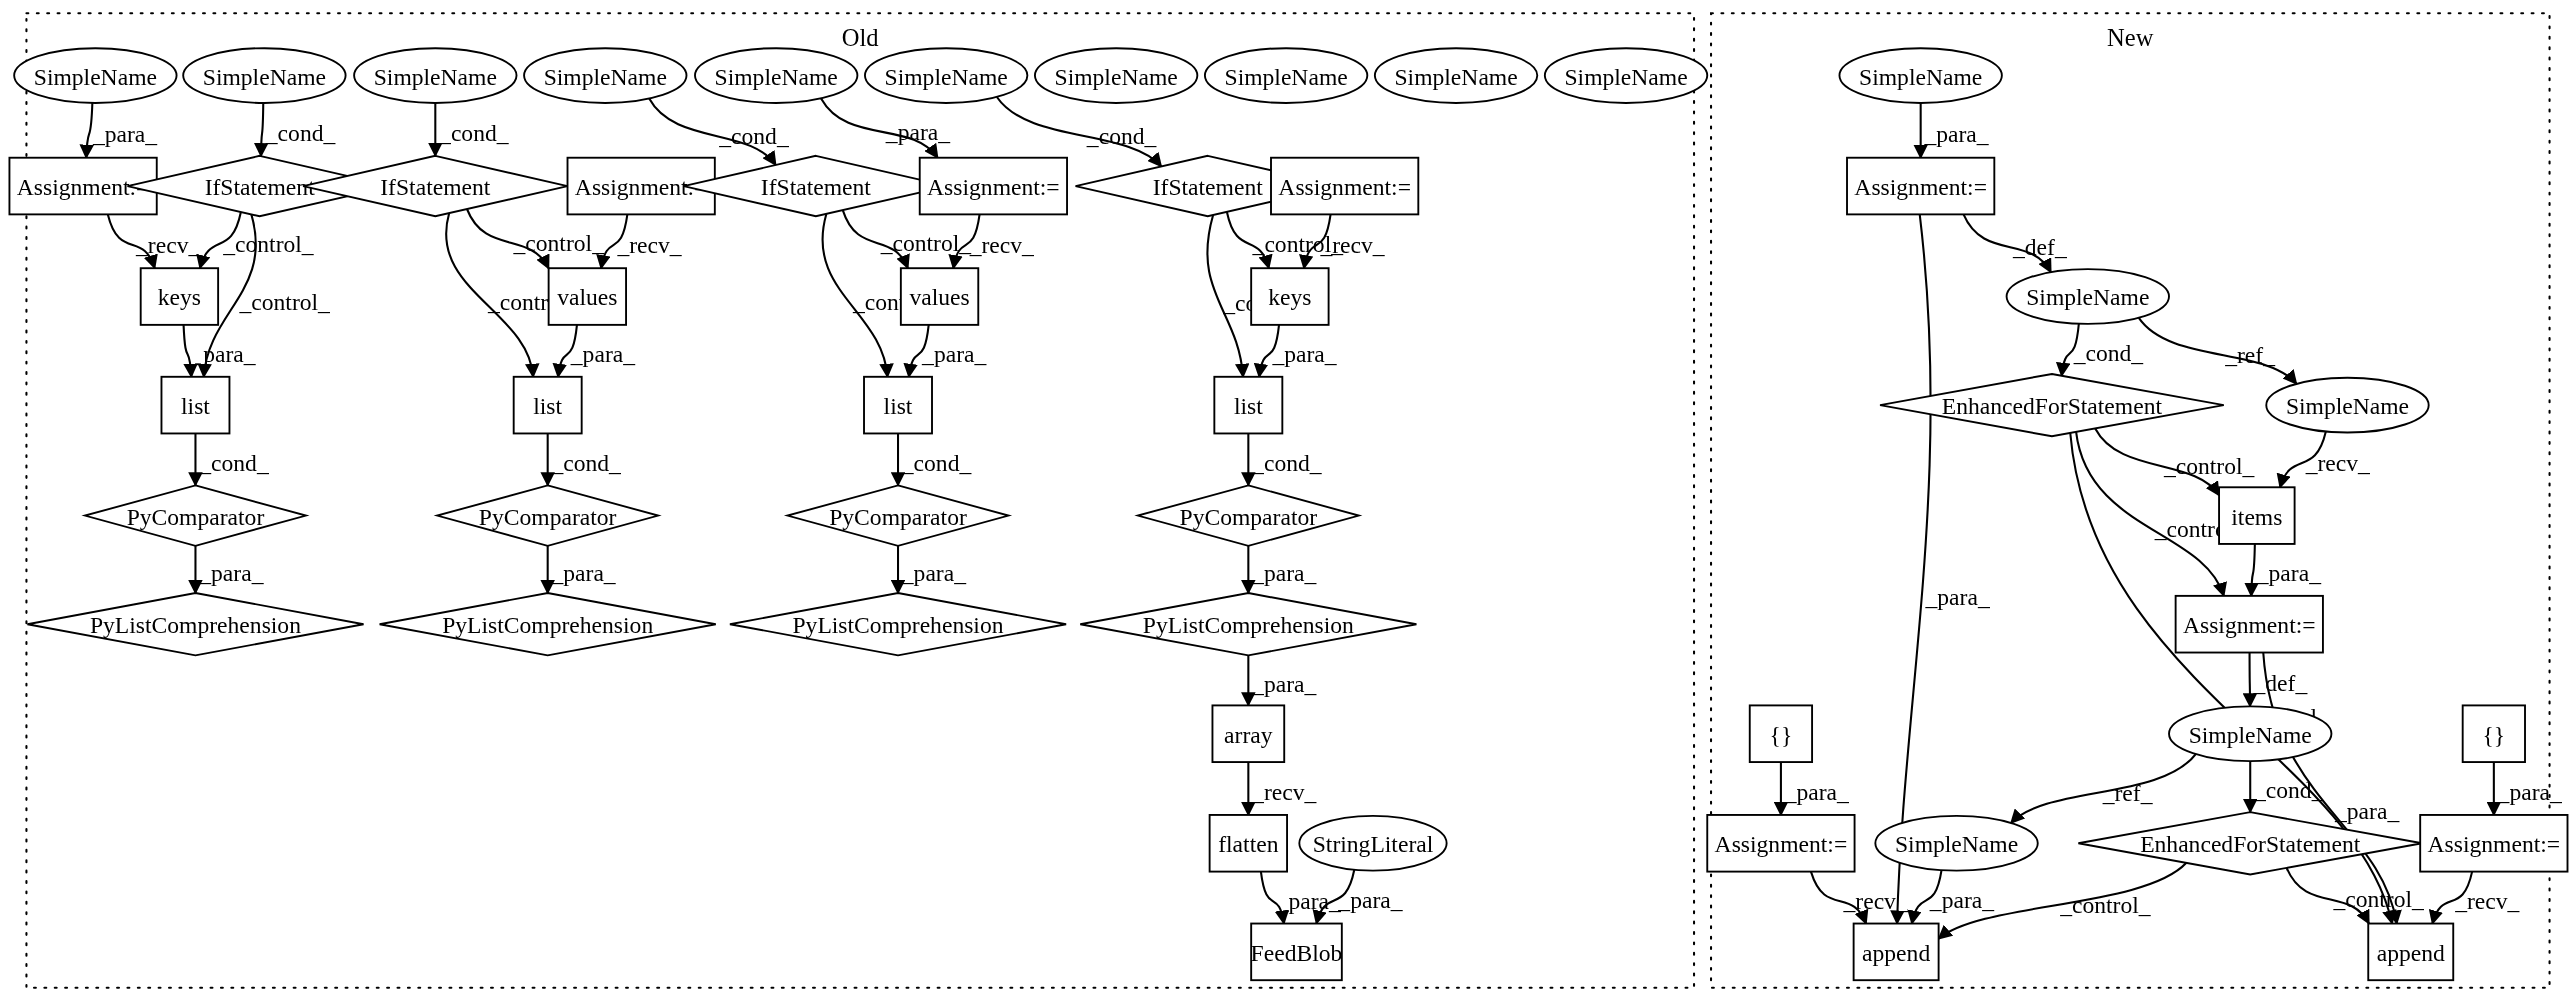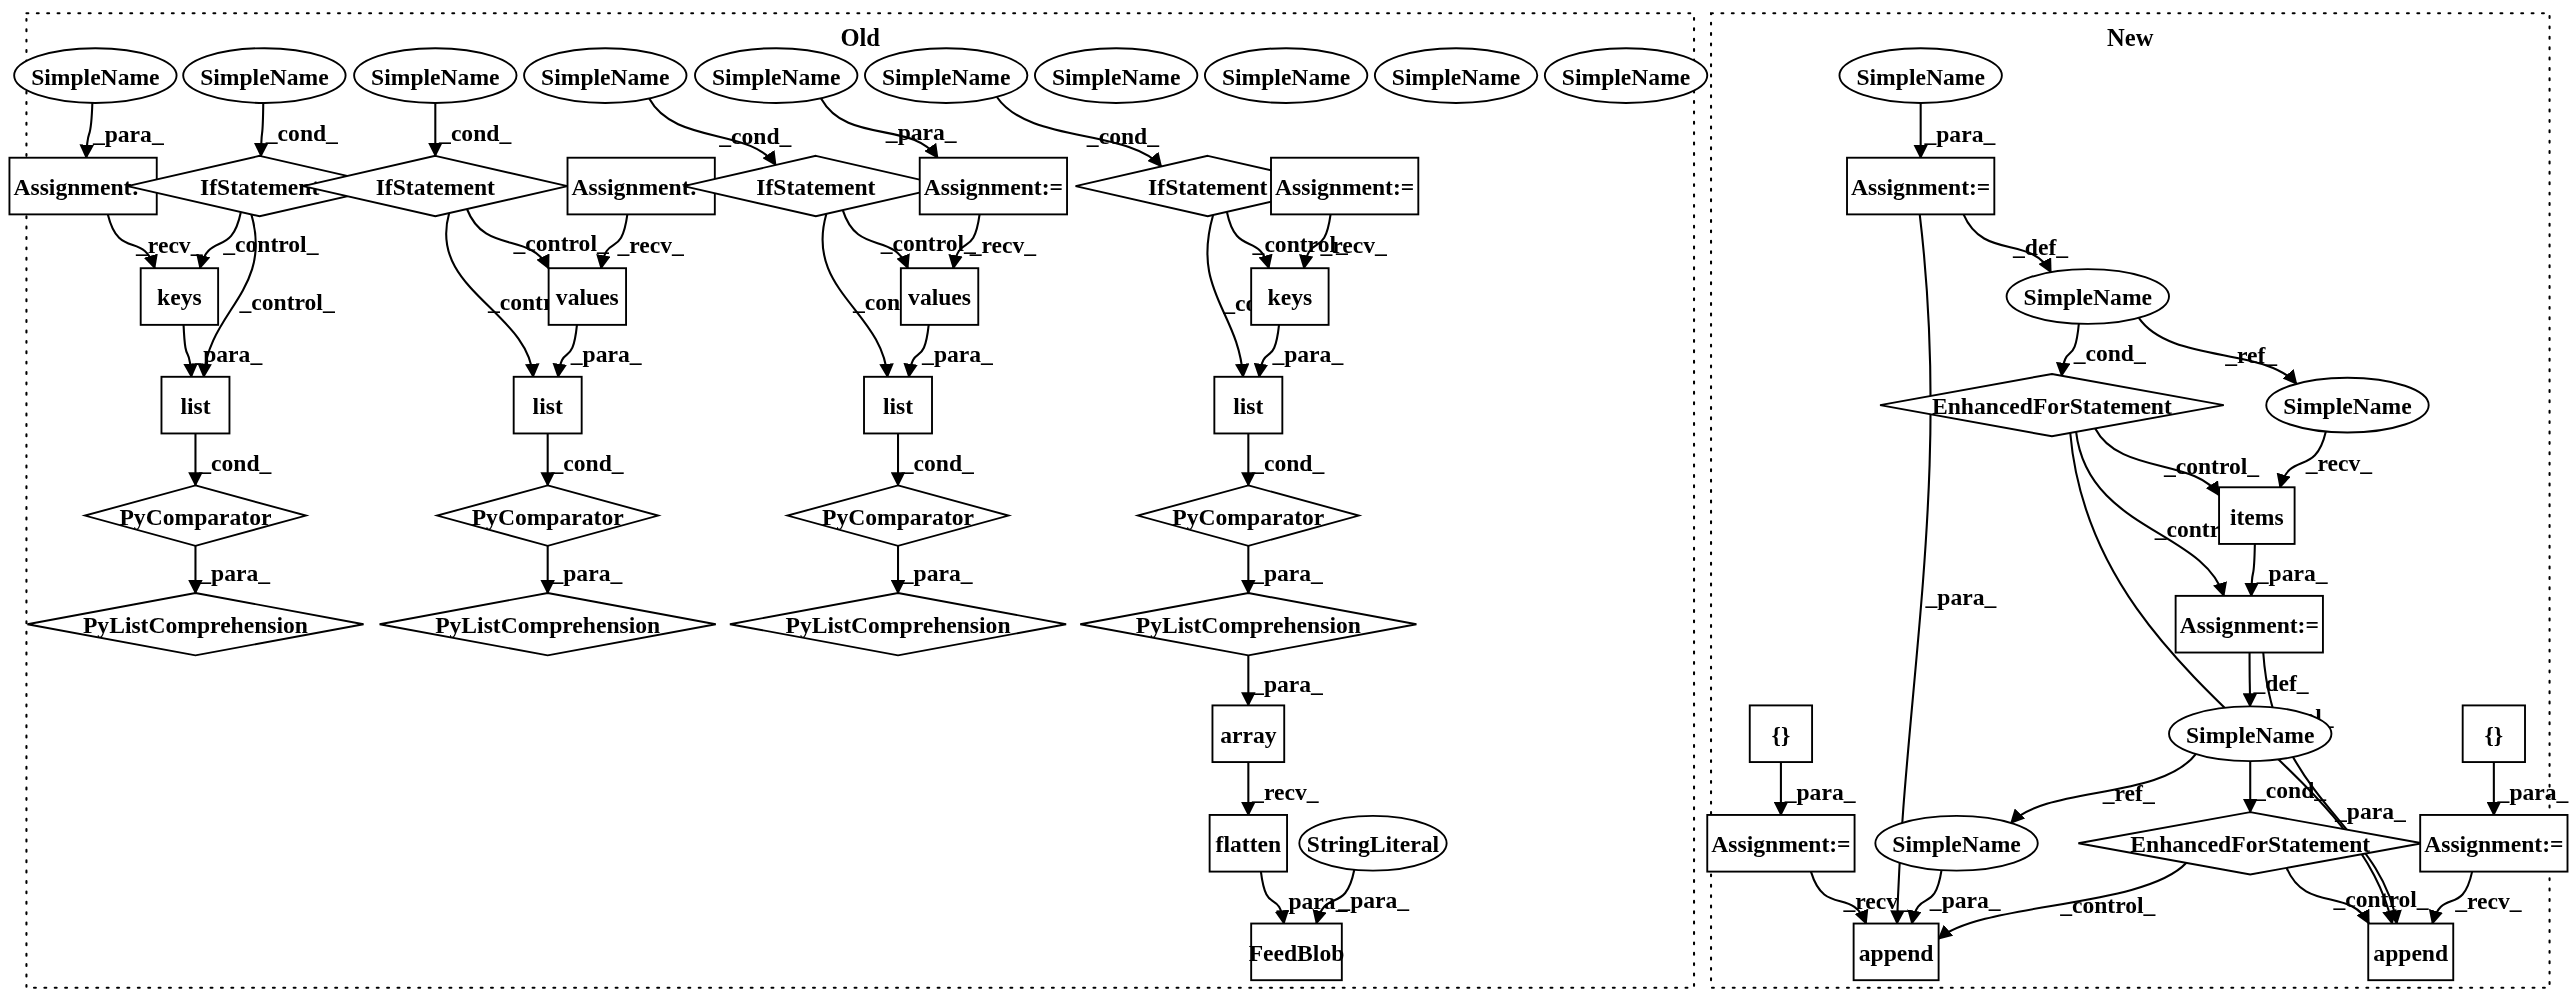--- a/index.html
+++ b/index.html
@@ -6,21 +6,20 @@
     margin: 0;
     padding: 0;
     background: #ffffff;
   }
   #canvas-wrap {
     position: relative;
     width: 2576px;
     height: 1001px;
     background: #ffffff;
     font-family: "Liberation Serif", "DejaVu Serif", serif;
-    font-weight: bold;
   }
   svg.graph {
     position: absolute;
     top: 0;
     left: 0;
     width: 2576px;
     height: 1001px;
     display: block;
   }
   .node-shape {

